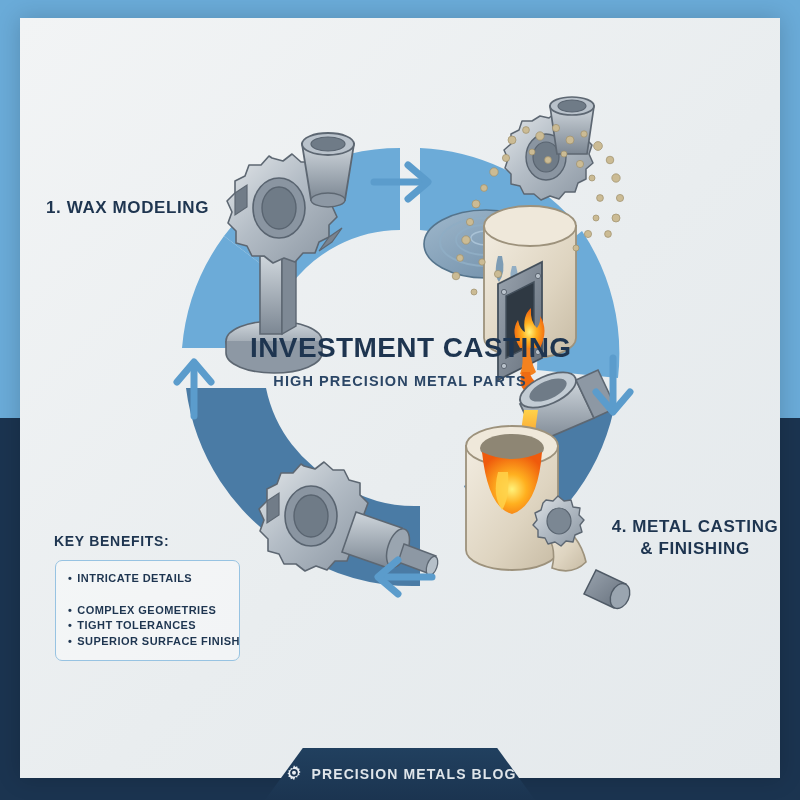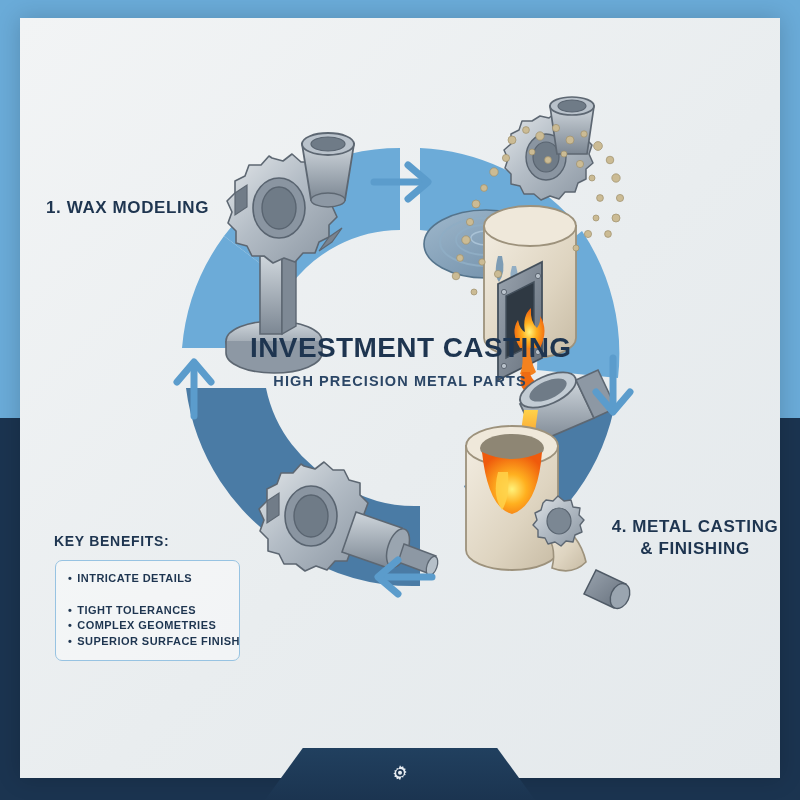--- a/index.html
+++ b/index.html
@@ -353,31 +353,32 @@
     <div class="l1">INVESTMENT CASTING</div>
     <div class="sub">HIGH PRECISION METAL PARTS</div>
   </div>
 
   <div class="benefits-title">KEY BENEFITS:</div>
   <div class="benefits-box">
     <div class="benefit gap-after">
       <span class="dot">•</span><span>INTRICATE DETAILS</span>
     </div>
     <div class="benefit">
-      <span class="dot">•</span><span>TIGHT TOLERANCES</span>
+      <span class="dot">•</span><span>COMPLEX GEOMETRIES</span>
     </div>
     <div class="benefit">
-      <span class="dot">•</span><span>COMPLEX GEOMETRIES</span>
+      <span class="dot">•</span><span>TIGHT TOLERANCES</span>
     </div>
     <div class="benefit">
       <span class="dot">•</span><span>SUPERIOR SURFACE FINISH</span>
     </div>
   </div>
 
   <div class="footer-banner">
     <svg class="footer-gear" viewBox="0 0 24 24">
       <path fill="#e7ecf1" d="M12 1.6l1.5 1.9 2.3-.8.6 2.4 2.4.6-.8 2.3 1.9 1.5-1.9 1.5.8 2.3-2.4.6-.6 2.4-2.3-.8L12 19.4l-1.5-1.9-2.3.8-.6-2.4-2.4-.6.8-2.3L4.1 11.5 6 10l-.8-2.3 2.4-.6.6-2.4 2.3.8z"></path>
       <circle cx="12" cy="10.5" r="4.6" fill="#1b3450"></circle>
       <circle cx="12" cy="10.5" r="2.4" fill="#e7ecf1"></circle>
     </svg>
+    <span class="footer-text">PRECISION METALS BLOG</span>
   </div>
 
 </div>
 
 </body></html>

